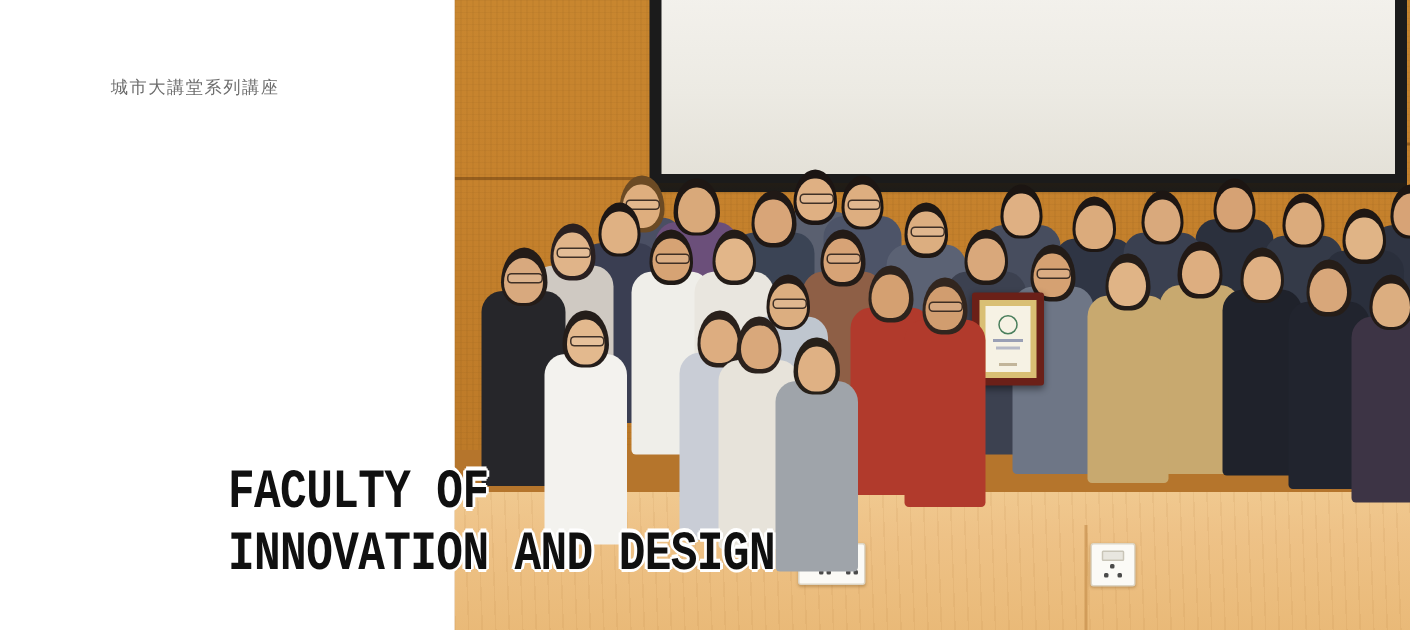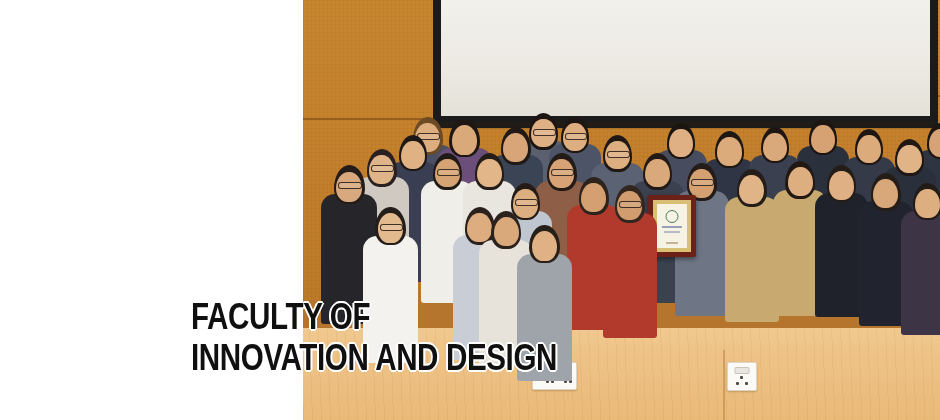--- a/index.html
+++ b/index.html
@@ -124,27 +124,26 @@
   .socket .sw{
     position:absolute;left:50%;transform:translateX(-50%);
     background:#e8e6df;border:1px solid #c9c5b8;border-radius:1px;
   }
   .socket .pin{
     position:absolute;width:3px;height:3px;background:#4a4a4a;border-radius:1px;
   }
 
   
   .title-block{
-    position:absolute;left:152px;top:300px;z-index:10;
-    font-family:Liberation Sans, sans-serif;
+    position:absolute;left:152px;top:312px;z-index:10;
+    font-family:Liberation Mono, monospace;
     font-weight:bold;
     color:#101010;
     letter-spacing:-0.5px;
     line-height:0.92;
-    margin-left:39px;
   }
   .title-line{
     display:block;
     font-size:37px;
     transform:scaleX(.80);
     transform-origin:left center;
     white-space:nowrap;
     text-shadow:
       1.6px 0 0 #fff,-1.6px 0 0 #fff,0 1.6px 0 #fff,0 -1.6px 0 #fff,
       1.2px 1.2px 0 #fff,-1.2px 1.2px 0 #fff,1.2px -1.2px 0 #fff,-1.2px -1.2px 0 #fff,
@@ -384,20 +383,21 @@
           <div class="pin" style="left:8px;top:19px;"></div>
           <div class="pin" style="left:17px;top:19px;"></div>
         </div>
       </div>
 
     </div>
   </div>
 
   <div class="left-panel">
     <div class="cn-block">
+      <div class="cn-line1">城市大講堂系列講座</div>
     </div>
   </div>
 
   <div class="title-block">
     <span class="title-line l1">FACULTY OF</span>
     <span class="title-line l2">INNOVATION AND DESIGN</span>
   </div>
 
 </div>
 

